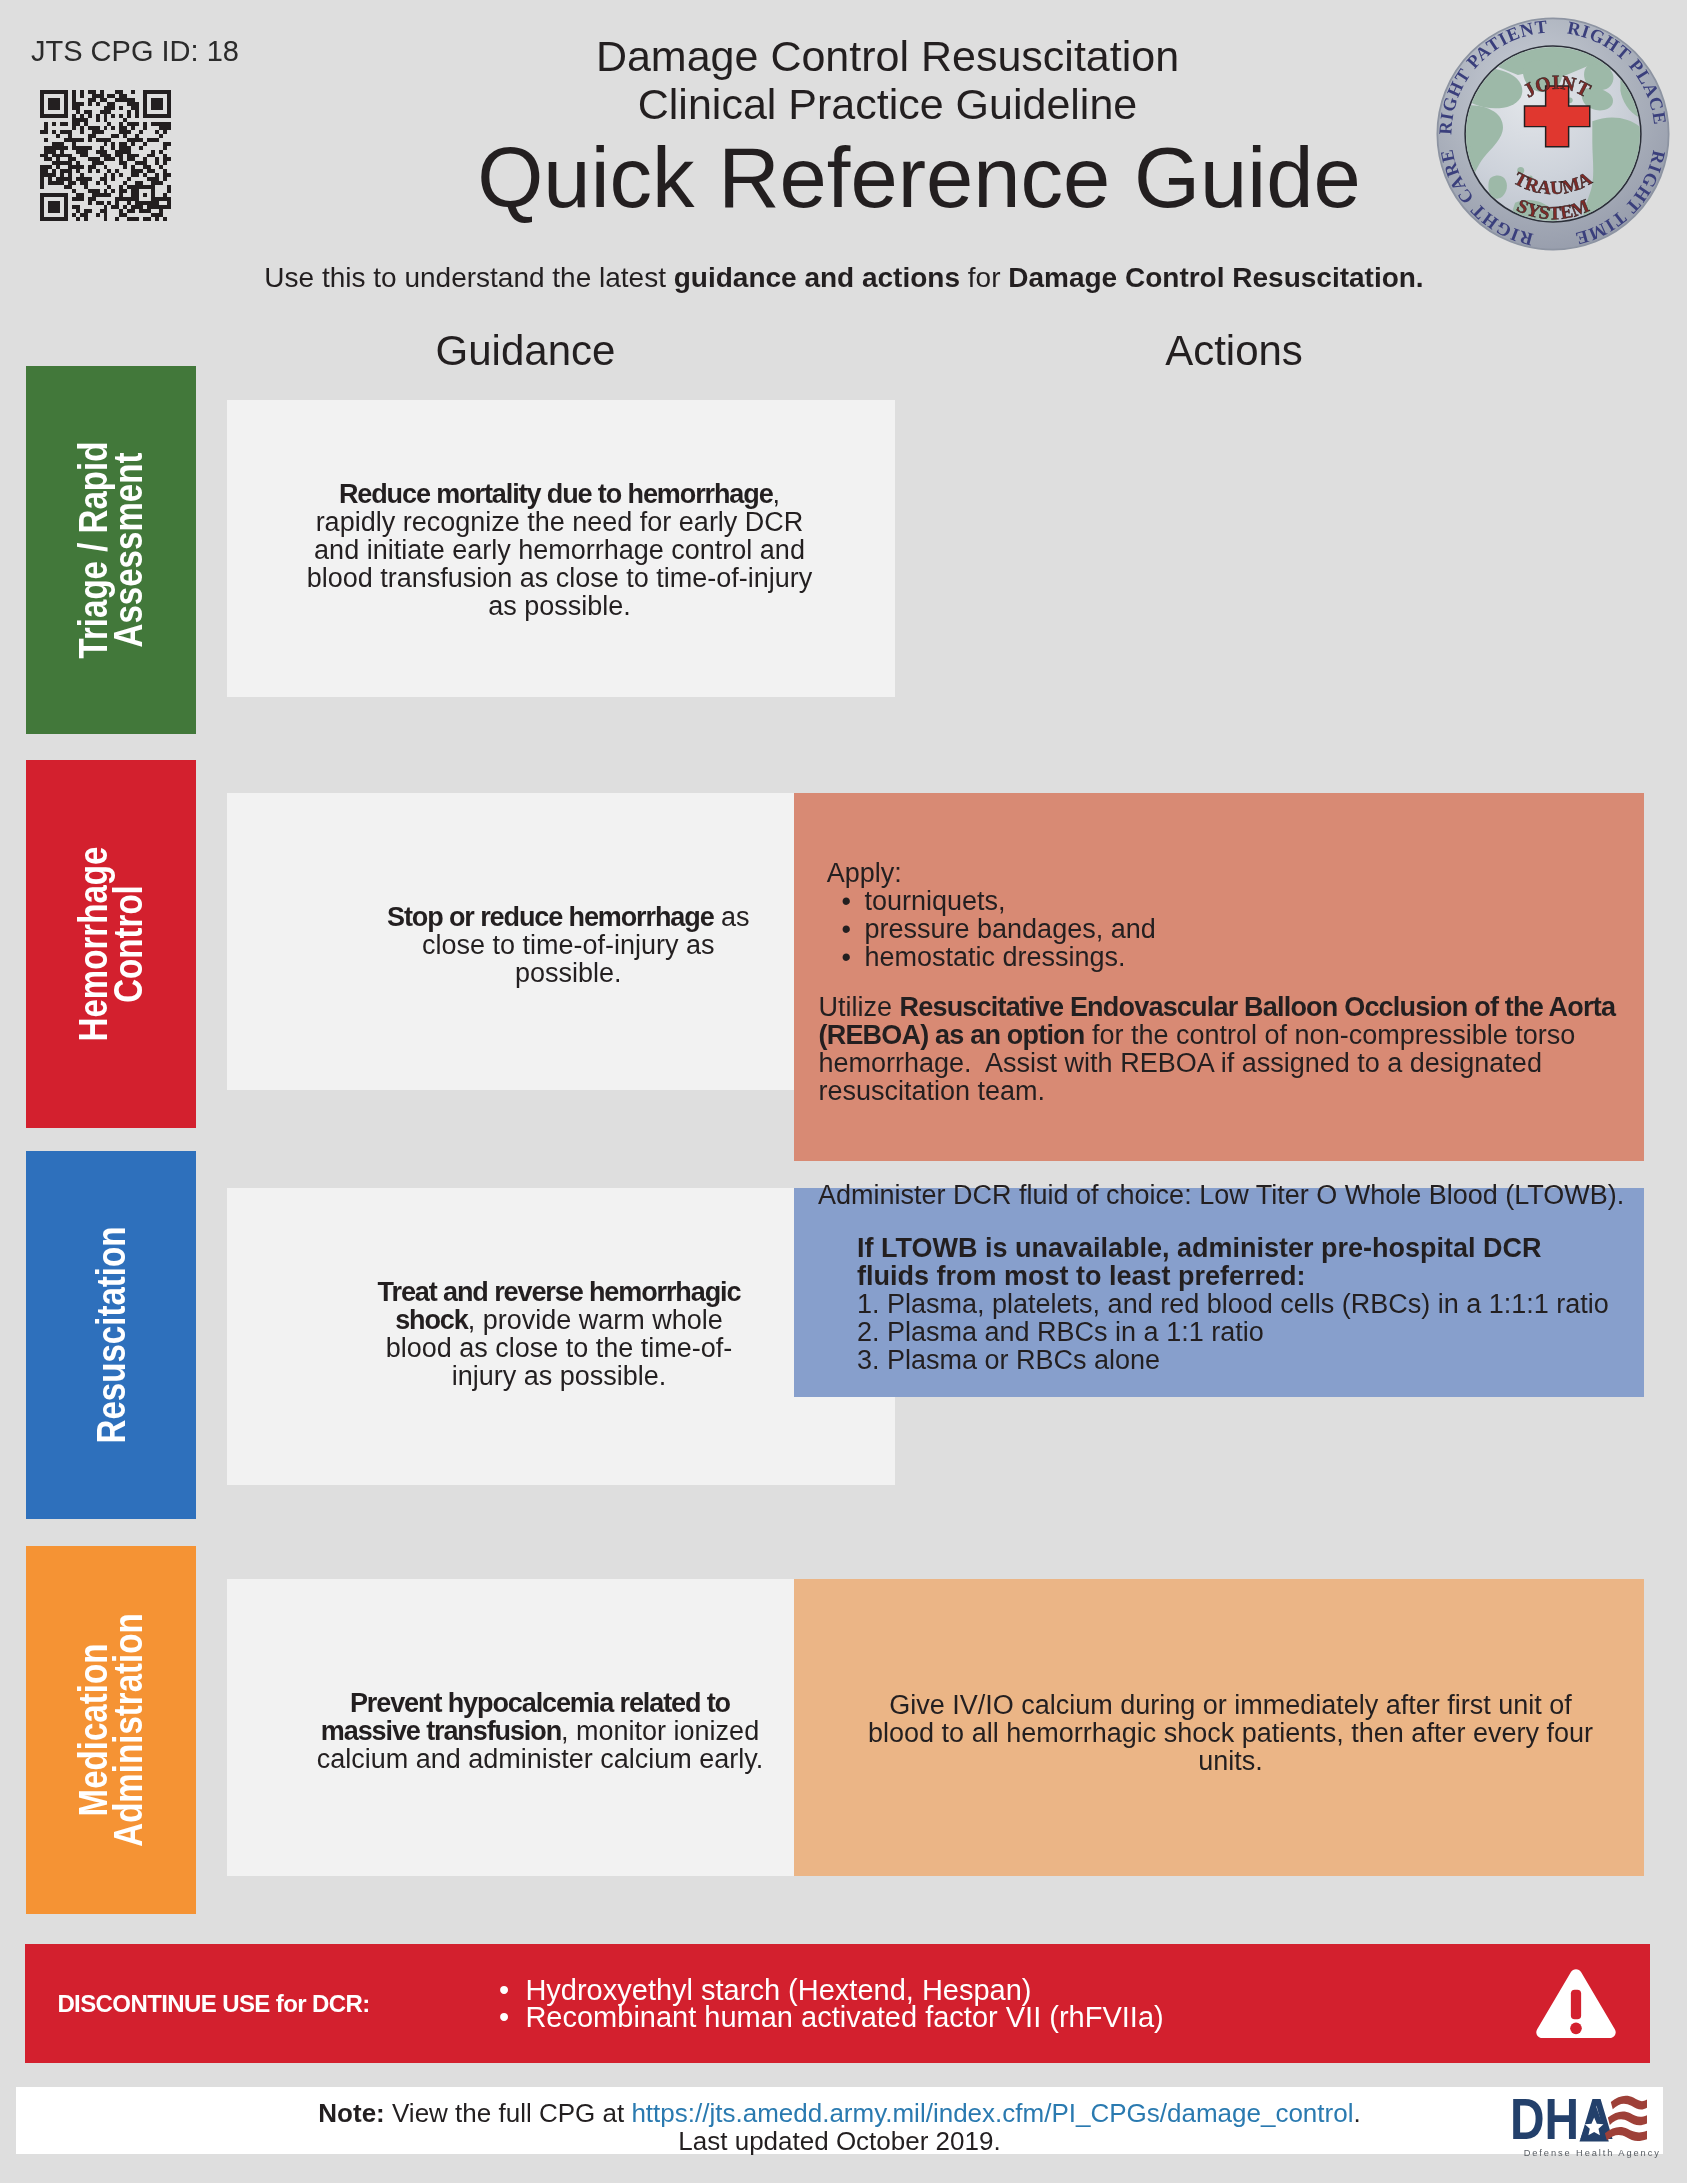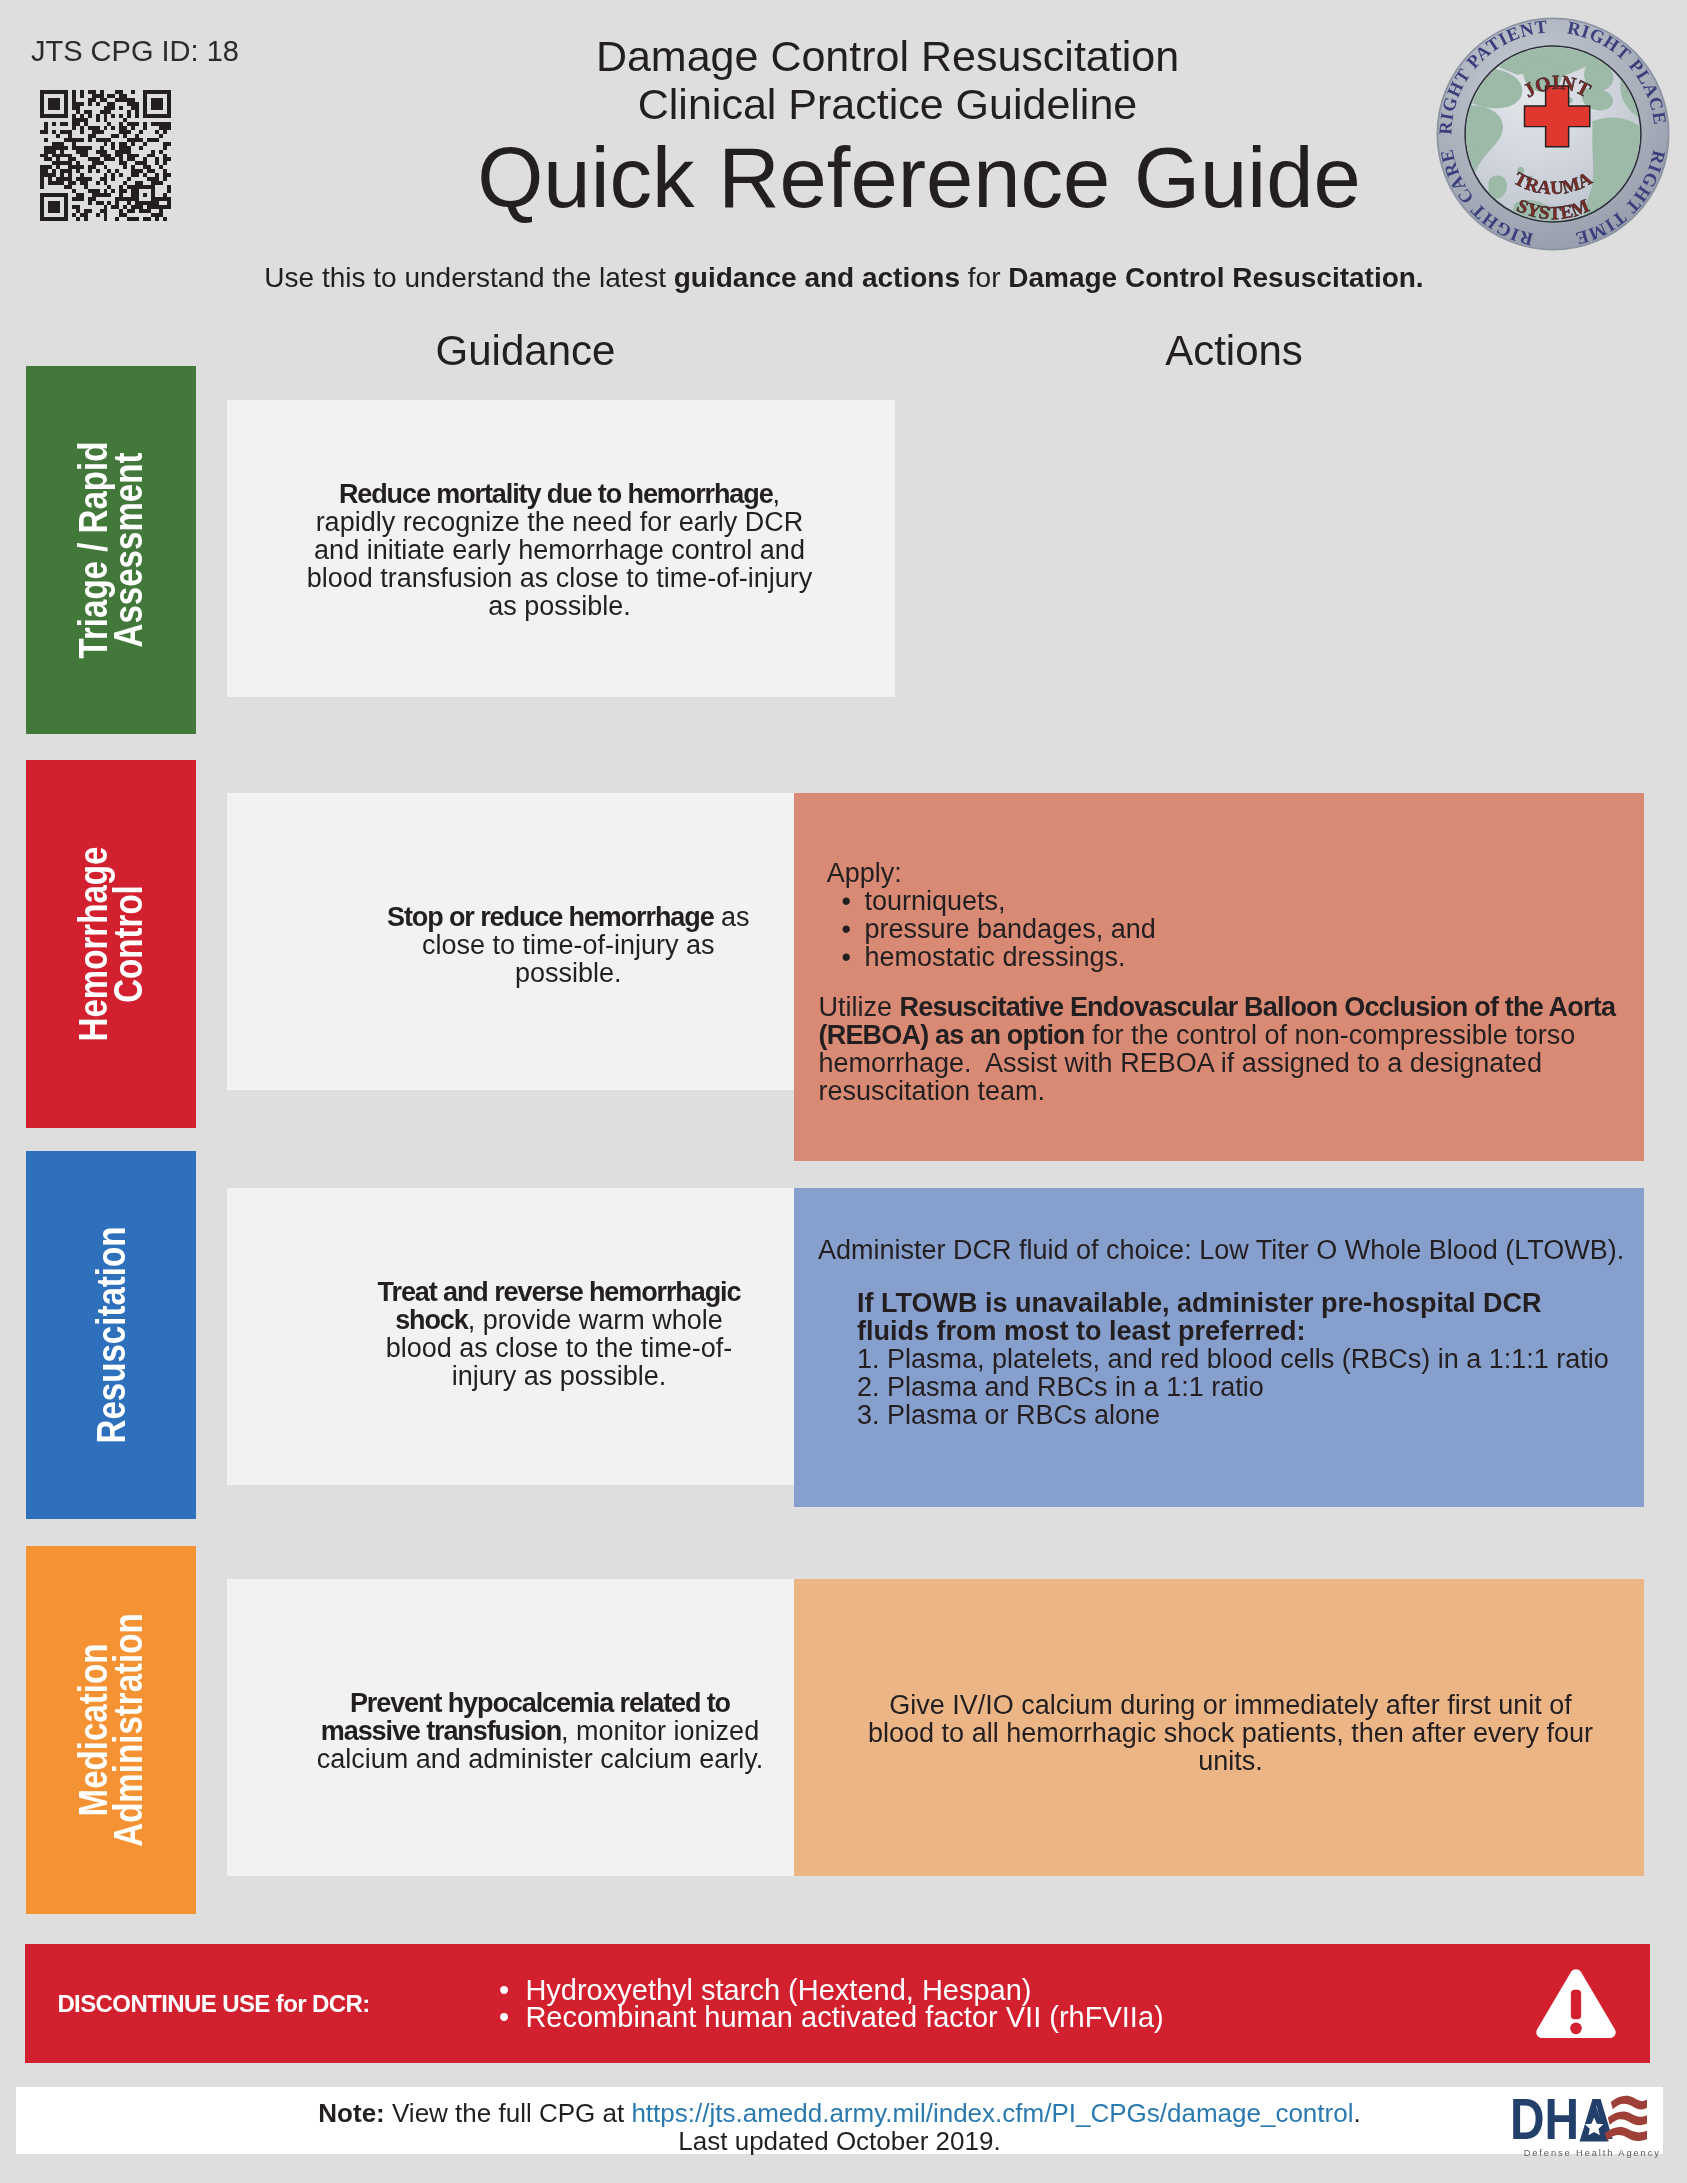--- a/index.html
+++ b/index.html
@@ -57,21 +57,21 @@
   #tab1{top:366px;height:368px;background:#42783a;}
   #g1 {top:400px;height:297px;}
   #a1 {top:400px;height:297px;background:#8ba782;}
 
   #tab2{top:760px;height:368px;background:#d3202e;}
   #g2 {top:793px;height:297px;}
   #a2 {top:793px;height:368px;background:#d88a74;}
 
   #tab3{top:1151px;height:368px;background:#2e70bc;}
   #g3 {top:1188px;height:297px;}
-  #a3 {top:1188px;height:319px;background:#879fcc;}
+  #a3 {top:1188px;height:209px;background:#879fcc;}
 
   #tab4{top:1546px;height:368px;background:#f59334;}
   #g4 {top:1579px;height:297px;}
   #a4 {top:1579px;height:297px;background:#ebb586;}
 
   
   #disc{left:25.4px;top:1944px;width:1625px;height:119px;background:#d3202e;}
   #disc-label{position:absolute;left:32px;top:50%;transform:translateY(-50%);color:#fff;font-size:24px;font-weight:bold;white-space:nowrap;letter-spacing:-0.6px;}
   #disc-list{box-sizing:border-box;position:absolute;left:500px;top:50%;transform:translateY(-50%);color:#fff;font-size:29px;line-height:27px;padding-left:0;}
   #warn{position:absolute;left:1510px;top:24.5px;width:82px;height:69px;}

